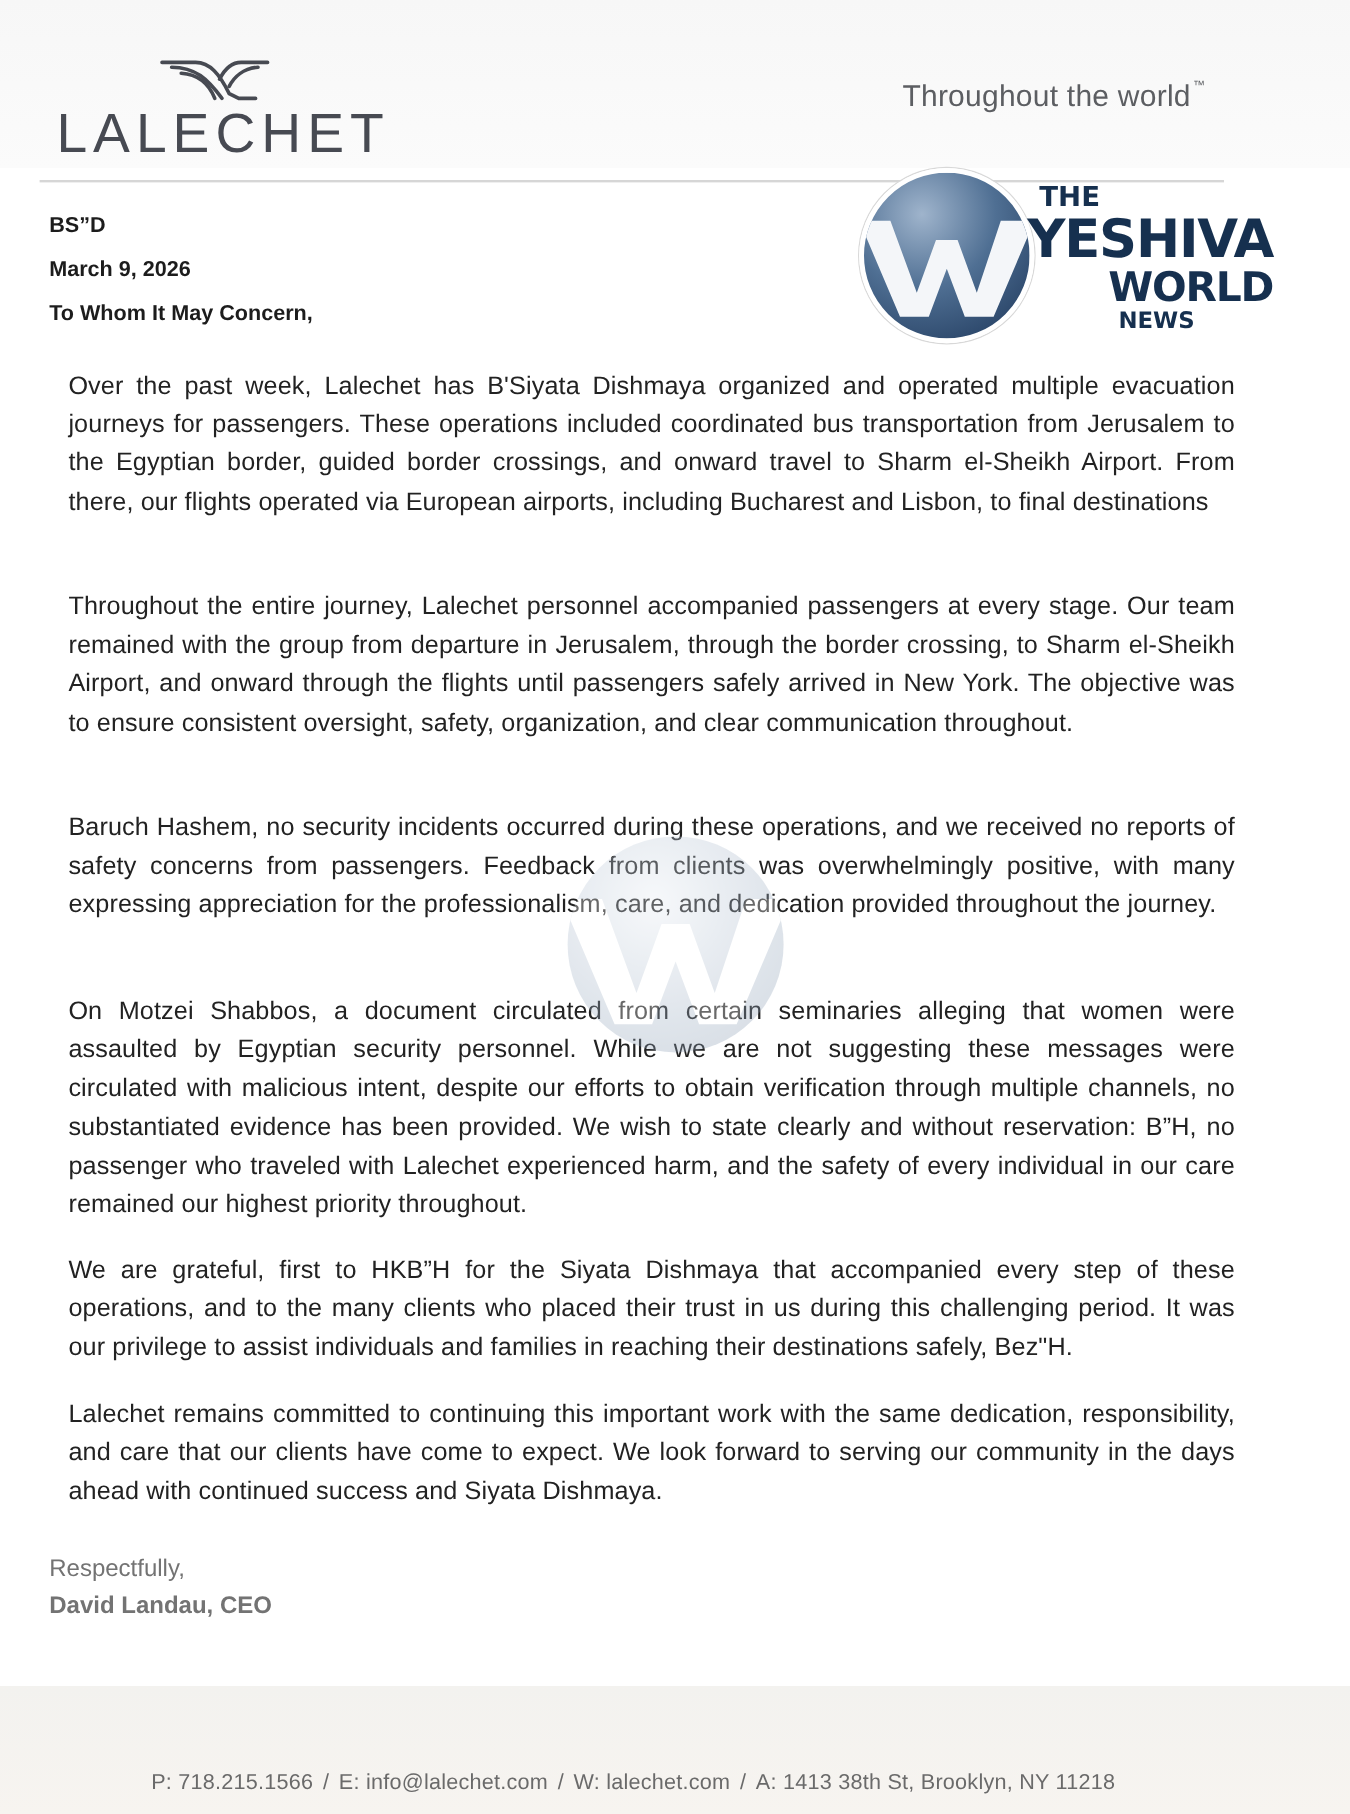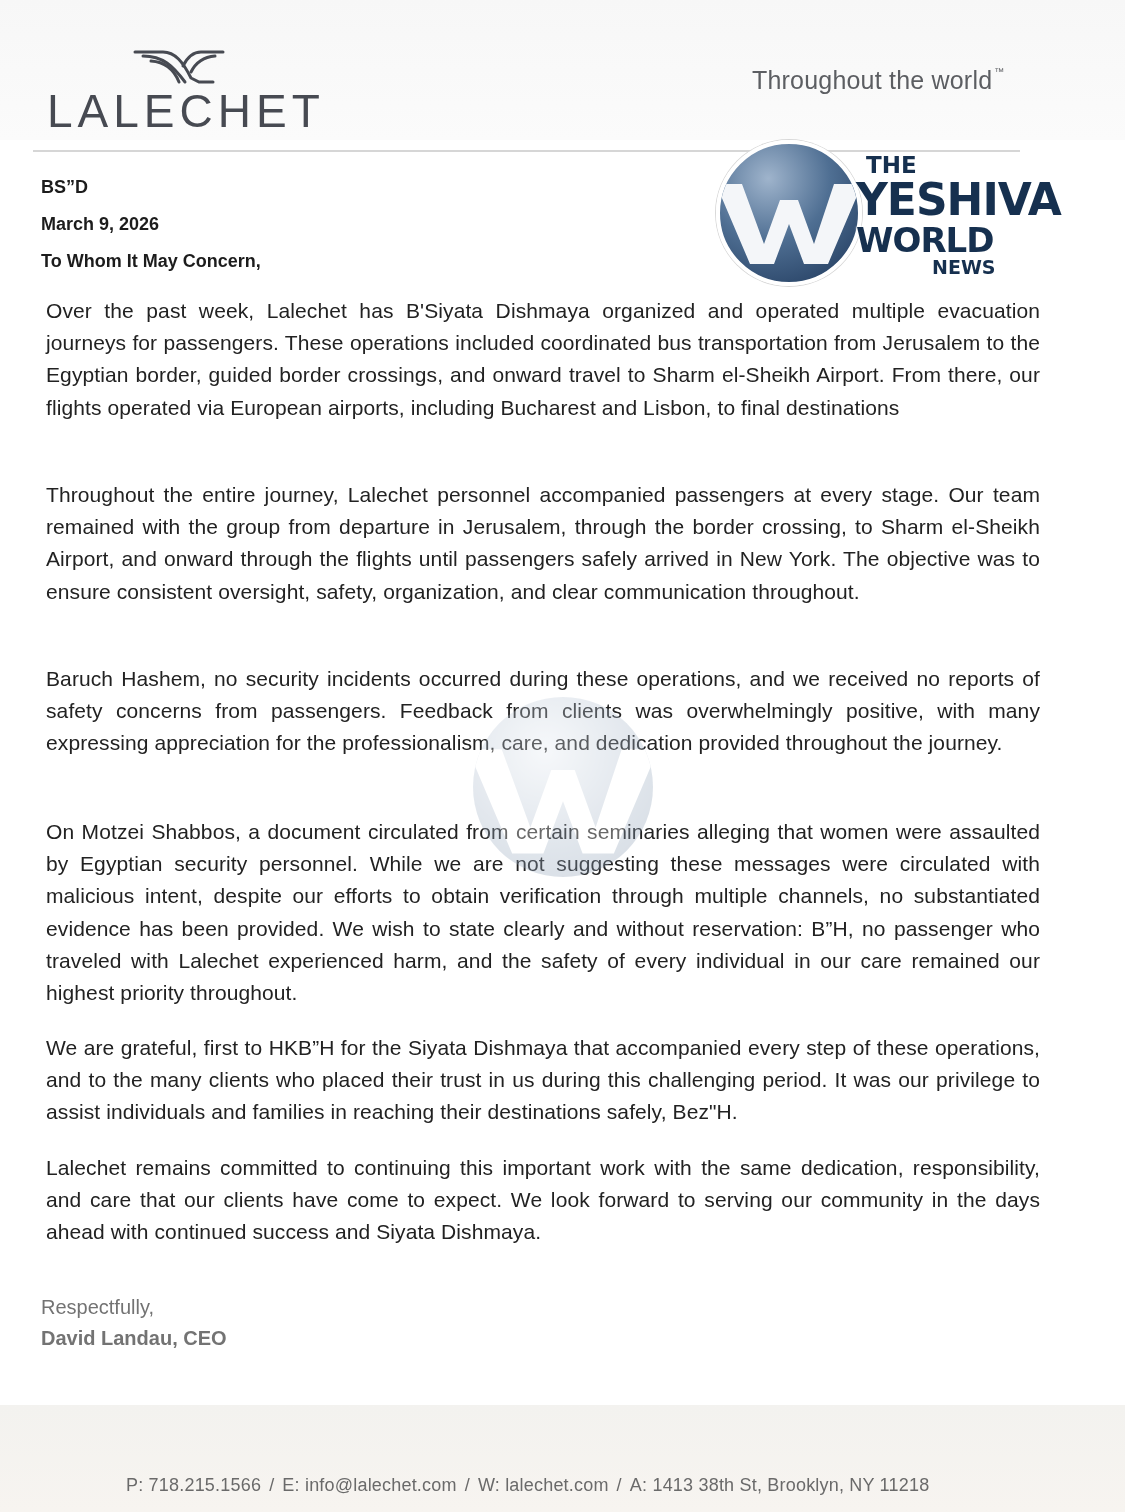--- a/index.html
+++ b/index.html
@@ -36,36 +36,36 @@
     background: radial-gradient(circle at 35% 25%, #9fb4cc 0%, #4f6f93 45%, #1c3558 100%);
     border: 4px solid #fff; box-shadow: 0 0 0 1px #d8d8d8; overflow: hidden;
   }
   .ywn-text {
     position: absolute; left: 140px; top: 14px; font-weight: 900;
     color: #16304f; font-family: "DejaVu Sans", sans-serif; line-height: 1;
     text-shadow: 0 0 3px #fff, 0 0 3px #fff;
   }
   .ywn-the { font-size: 23px; margin-left: 10px; }
   .ywn-yeshiva { font-size: 44px; letter-spacing: -1px; margin-top: 1px; }
-  .ywn-world { font-size: 34px; letter-spacing: -1px; margin-top: 1px; }
+  .ywn-world { font-size: 34px; letter-spacing: -1px; margin-top: 1px; text-align: right; }
   .ywn-news { font-size: 19px; margin-left: 76px; margin-top: 1px; }
   
   .watermark {
     position: absolute; left: 473px; top: 697px; width: 180px; height: 180px;
     border-radius: 50%; opacity: 0.32;
     background: radial-gradient(circle at 40% 30%, #e6ecf3 0%, #9fb0c4 60%, #7a8da6 100%);
     overflow: hidden; pointer-events: none;
   }
   
   .meta { position: absolute; left: 41px; top: 175px; font-weight: 700; font-size: 18px; color: #1c1c1c; }
   .meta div { height: 37px; line-height: 24px; }
   
   .body-text { position: absolute; left: 41px; top: 290px; width: 1004px; }
   .para {
-    font-size: 21px; line-height: 32.2px; text-align: justify; margin: 5px;
+    font-size: 21px; line-height: 32.2px; text-align: justify; margin: 16px;
     color: #222; letter-spacing: 0.1px;
   }
   .p1 { position: absolute; top: 0; }
   .p2 { position: absolute; top: 184px; }
   .p3 { position: absolute; top: 368px; }
   .p4 { position: absolute; top: 521px; }
   .p5 { position: absolute; top: 737px; }
   .p6 { position: absolute; top: 857px; }
   .signoff { position: absolute; left: 41px; top: 1292px; font-size: 20px; line-height: 31px; color: #737373; }
   .signoff .name { font-weight: 700; }

